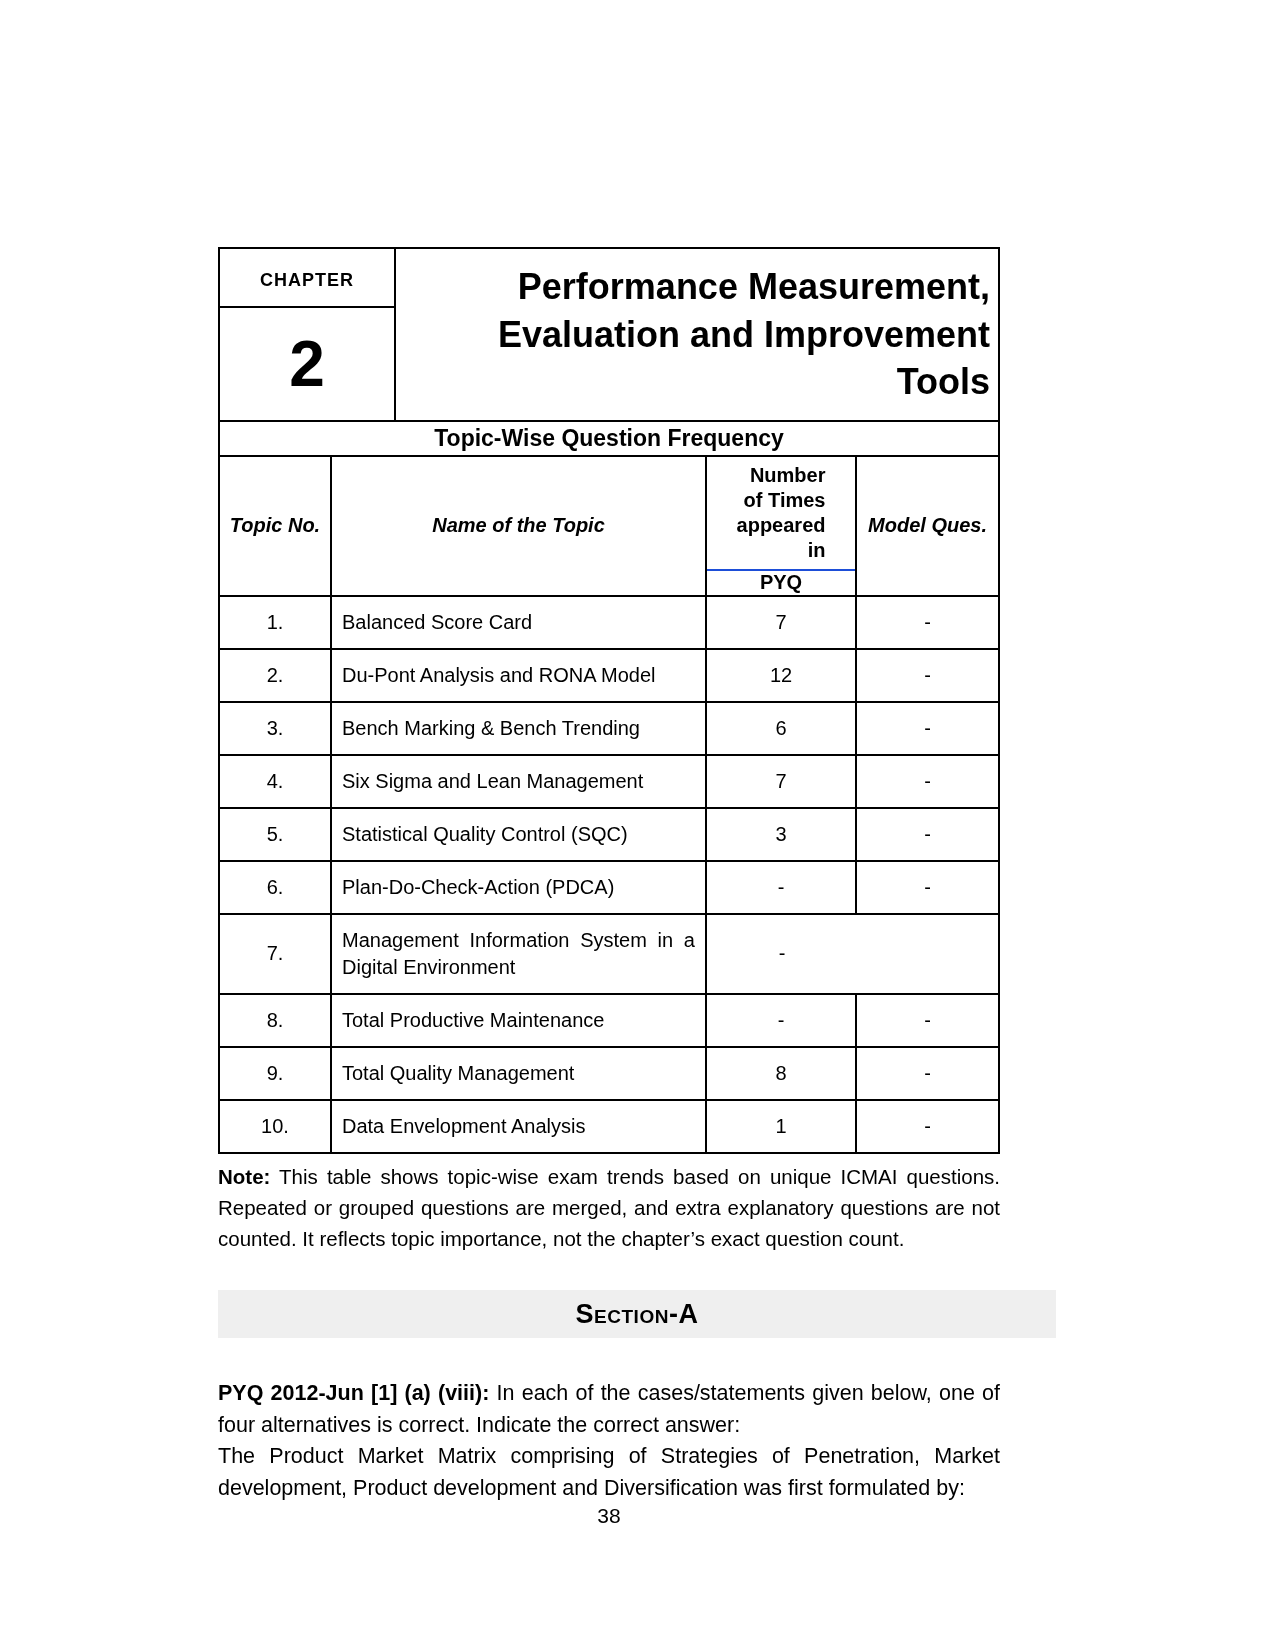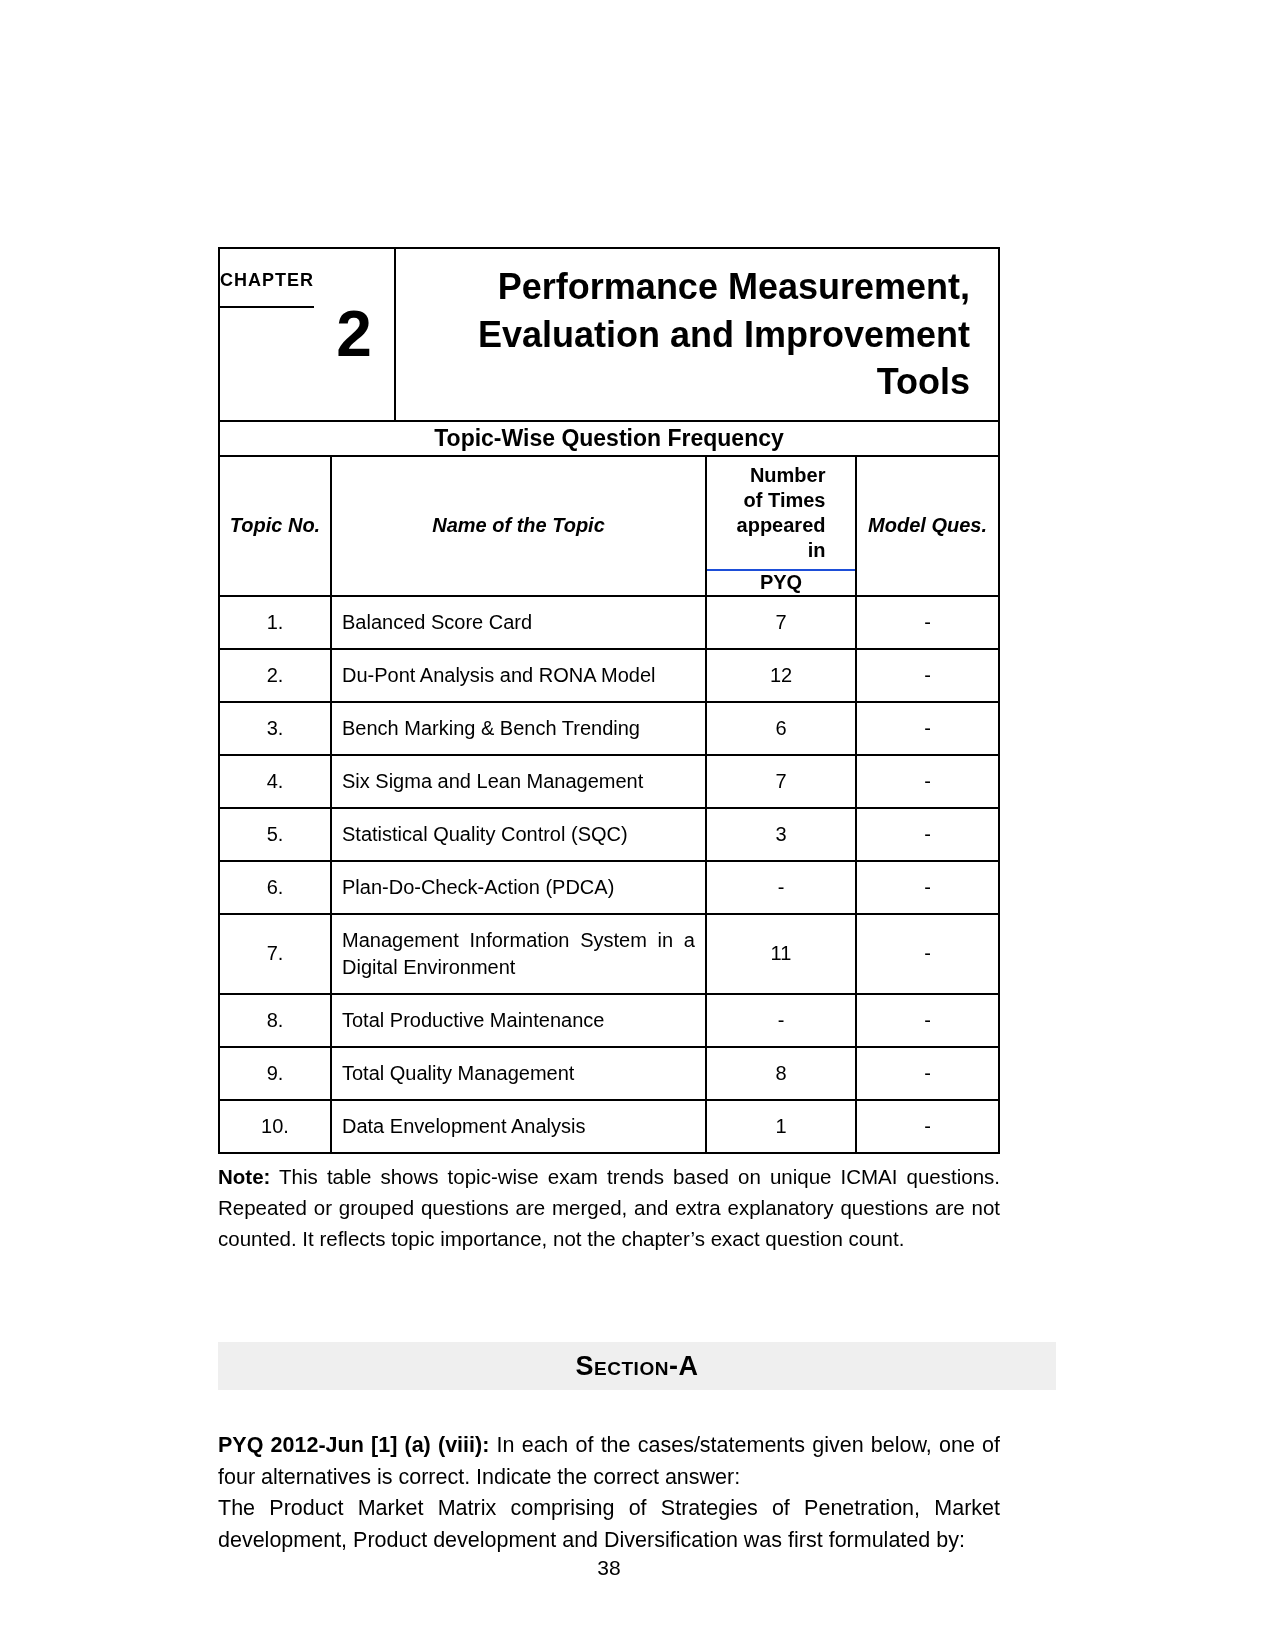--- a/index.html
+++ b/index.html
@@ -21,40 +21,40 @@
   
   .doc-table {
     border: 2px solid #000;
     width: 100%;
   }
   .chap-row {
     display: grid;
     grid-template-columns: 176px 1fr;
     border-bottom: 2px solid #000;
   }
-  .chap-left { border-right: 2px solid #000; display: flex; flex-direction: row; }
+  .chap-left { border-right: 2px solid #000; display: flex; flex-direction: column; }
   .chap-label {
     border-bottom: 2px solid #000;
     height: 59px;
     display: flex; align-items: center; justify-content: center;
     font-weight: bold;
     font-size: 26px;
     font-variant: small-caps;
     text-transform: lowercase;
     letter-spacing: 1px;
   }
   .chap-label::first-letter { text-transform: uppercase; }
   .chap-num {
     flex: 1;
     display: flex; align-items: center; justify-content: center;
     font-weight: bold;
     font-size: 64px;
   }
   .chap-title {
-    padding: 14px 28px 14px 10px;
+    padding: 14px 8px 14px 10px;
     display: flex; flex-direction: column; justify-content: center;
     text-align: right;
     font-weight: bold;
     font-size: 36px;
     line-height: 1.32;
   }
   .caption-row {
     border-bottom: 2px solid #000;
     height: 35px;
     display: flex; align-items: center; justify-content: center;
@@ -94,21 +94,21 @@
   .note {
     margin-top: 7px;
     font-size: 20.5px;
     line-height: 1.52;
     text-align: justify;
   }
   .note b { font-weight: bold; }
 
   
   .section-band {
-    margin-top: 88px;
+    margin-top: 36px;
     width: 838px;
     height: 48px;
     background: #efefef;
     display: flex; align-items: center; justify-content: center;
   }
   .section-title {
     font-weight: bold;
     font-size: 27px;
     font-variant: small-caps;
     letter-spacing: 0.5px;
@@ -207,21 +207,20 @@
         </div>
       <div class="cell-pyq">-</div>
       <div class="cell-model">-</div>
     </div>
 
     <div class="grid-row data-row">
       <div class="cell-no">7.</div>
       <div class="cell-name">
           <span>Management Information System in a Digital Environment</span>
         </div>
-      <div class="cell-pyq">11</div>
       <div class="cell-model">-</div>
     </div>
 
     <div class="grid-row data-row">
       <div class="cell-no">8.</div>
       <div class="cell-name">
           <span>Total Productive Maintenance</span>
         </div>
       <div class="cell-pyq">-</div>
       <div class="cell-model">-</div>

